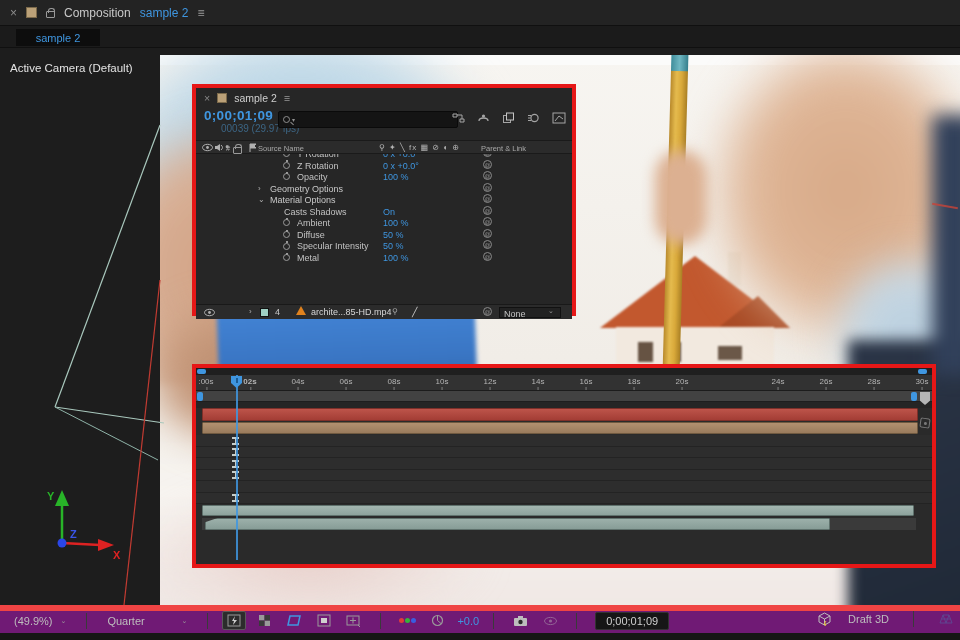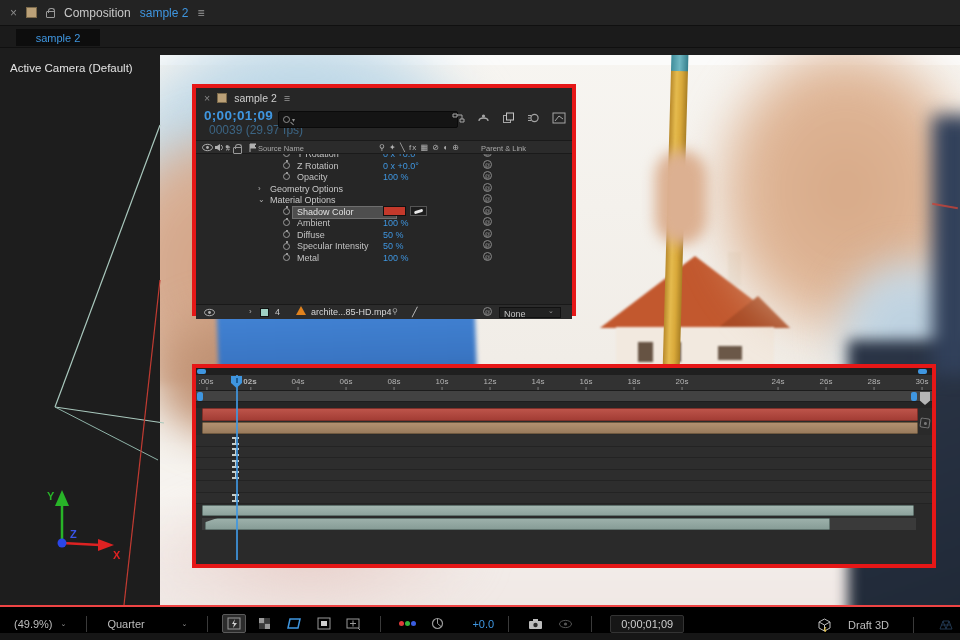--- a/index.html
+++ b/index.html
@@ -68,21 +68,21 @@
 
   
   #props{position:absolute;left:192px;top:84px;width:384px;height:232px;
     border:4px solid var(--panel-red);background:#262626;z-index:10;font-size:9px;color:#bdbdbd}
   .ptab{height:20px;display:flex;align-items:center;gap:7px;padding-left:8px;color:#cfcfcf;font-size:10.5px}
   .ptab .close{color:#888}
   .ptab .sq{width:10px;height:10px;background:#bba178;border:1px solid #7c6a4b}
   .ptab .menu{color:#999}
   .pctrl{height:32px;position:relative}
   .tc{position:absolute;left:8px;top:0;color:var(--accent);font-size:13.5px;font-weight:bold;letter-spacing:.3px}
-  .tcinfo{position:absolute;left:13px;top:15px;color:#3c6584;font-size:12px}
+  .tcinfo{position:absolute;left:25px;top:15px;color:#3c6584;font-size:10px}
   .searchbox{position:absolute;left:82px;top:3px;width:180px;height:17px;background:#141414;
     border:1px solid #0a0a0a;border-radius:2px;display:flex;align-items:center;padding-left:4px;gap:2px}
   .mag{width:7px;height:7px;border:1.2px solid #8f8f8f;border-radius:50%;position:relative}
   .mag::after{content:"";position:absolute;left:6px;top:6px;width:4px;height:1.2px;background:#8f8f8f;transform:rotate(40deg)}
   .searchbox .dd{color:#8f8f8f;font-size:6px}
   .pcicons{position:absolute;right:6px;top:4px;display:flex;gap:12px;align-items:center}
   .pcicons svg{display:block}
   .phead{height:14px;background:#2b2b2b;border-top:1px solid #1a1a1a;border-bottom:1px solid #1a1a1a;
     position:relative;font-size:7.5px;color:#a8a8a8}
   .phead .avitem{position:absolute;top:2px}
@@ -157,31 +157,31 @@
   .playhead-grab{position:absolute;left:35px;top:8px;width:11px;height:12px;background:var(--accent);
     clip-path:polygon(0 0,100% 0,100% 58%,50% 100%,0 58%)}
   .playhead-grab::after{content:"";position:absolute;left:4.5px;top:2px;width:2px;height:5px;background:#1c5c94}
   .marker-bin{position:absolute;left:724px;top:24px;width:10px;height:13px;background:#b5b5b5;
     clip-path:polygon(0 0,100% 0,100% 68%,50% 100%,0 68%)}
   .mini-icon{position:absolute;left:724px;top:50px;width:10px;height:10px;border:1px solid #787878;
     border-radius:2px;transform:rotate(8deg)}
   .mini-icon::after{content:"";position:absolute;left:2.5px;top:2.5px;width:3px;height:3px;background:#787878;border-radius:50%}
 
   
-  #toolbar{position:absolute;left:0;top:605px;width:960px;height:28px;background:#000000;
-    border-top:2px solid #ef4444;display:flex;align-items:flex-end;font-size:11px;color:#bdbdbd;z-index:20}
+  #toolbar{position:absolute;left:0;top:605px;width:960px;height:28px;background:#701a75;
+    border-top:6px solid #ef4444;display:flex;align-items:flex-start;font-size:11px;color:#bdbdbd;z-index:20}
   #toolbar .grp{display:flex;align-items:center;gap:6px}
   .sep{width:1px;height:16px;background:#3a3a3a;margin:0 8px}
   .ddl{display:flex;align-items:center;gap:8px;padding:2px 6px}
   .chev{font-size:7px;color:#9a9a9a}
   .tbtn{width:24px;height:19px;display:flex;align-items:center;justify-content:center}
   .tbtn.active{border:1px solid #5a5a5a;background:#2c2c2c;border-radius:2px}
   .rgb{display:flex;gap:1px;align-items:center}
   .rgb i{width:5px;height:5px;border-radius:50%;display:block}
-  .exp{color:var(--accent);margin-left:17px}
+  .exp{color:var(--accent);margin-left:2px}
   .tcbox{background:#161616;border:1px solid #333;border-radius:2px;padding:2px 10px;color:#cfcfcf;
     margin-left:4px}
   .right{position:absolute;right:6px;display:flex;align-items:center;gap:16px}
   #toolbar svg{display:block}
   .dim{opacity:.45}
   #below{position:absolute;left:0;top:633px;width:960px;height:7px;background:#161616}
 </style>
 </head>
 <body>
 
@@ -325,25 +325,23 @@
         <div class="prow">
           <span class="garrow">›</span>
           <span class="gname">Geometry Options</span>
           <span class="whip">@</span>
         </div>
         <div class="prow">
           <span class="garrow">⌄</span>
           <span class="gname">Material Options</span>
           <span class="whip">@</span>
         </div>
-        <div class="prow hl">
-          <span class="sw"></span>
-          <span class="pname">Shadow Color</span>
-          <span class="cswatch"></span>
-          <span class="eyedrop"></span>
+        <div class="prow">
+          <span class="pname nosw">Casts Shadows</span>
+          <span class="pval">On</span>
           <span class="whip">@</span>
         </div>
         <div class="prow">
           <span class="sw"></span>
           <span class="pname">Ambient</span>
           <span class="pval">100 %</span>
           <span class="whip">@</span>
         </div>
         <div class="prow">
           <span class="sw"></span>

